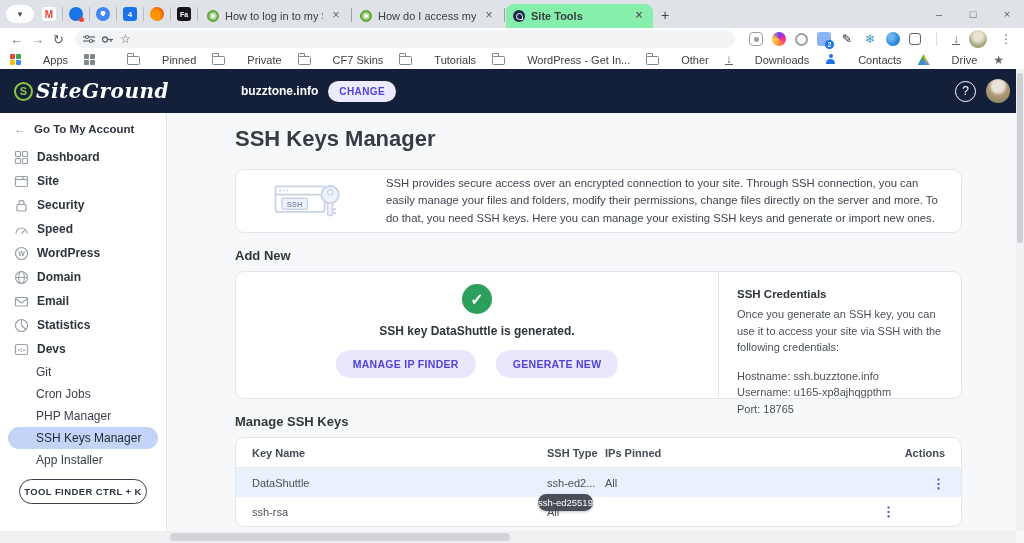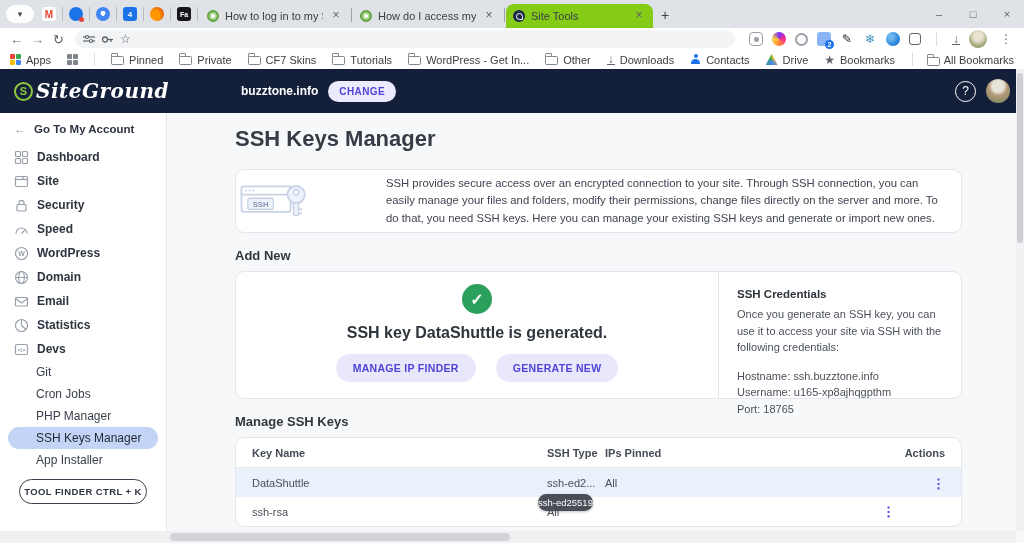--- a/index.html
+++ b/index.html
@@ -14,21 +14,21 @@
   .pi { width:14px; height:14px; display:flex; align-items:center; justify-content:center; font-size:10px; font-weight:bold; border-radius:3px; position:relative; }
   .pi.gmail { color:#ea4335; background:#fff; }
   .pi.chat { background:#1a73e8; border-radius:50%; }
   .pi.chat::after { content:""; position:absolute; right:-1px; bottom:-1px; width:5px; height:5px; background:#ea4335; border-radius:50%; }
   .pi.cloud { background:radial-gradient(circle at 50% 45%, #fff 22%, #4285f4 26%); border-radius:50%; }
   .pi.cal { background:#1a73e8; color:#fff; font-size:8px; border-radius:3px; }
   .pi.flame { background:radial-gradient(circle at 35% 60%, #ff9500 40%, #e8590c 75%); border-radius:50%; }
   .pi.dark { background:#17171b; color:#fff; font-size:7px; }
   .tab { height:24px; margin-top:4px; display:flex; align-items:center; gap:6px; padding:0 7px; width:147px; border-radius:8px 8px 0 0; color:#3c4043; }
   .tab.inactive { width:150px; }
-  .tab.active { background:#84cc16; }
+  .tab.active { background:#86efac;font-weight:bold; }
   .tab .fav { width:12px; height:12px; border-radius:50%; flex:none; }
   .fav.sgkb { background:radial-gradient(circle at 50% 50%, #fff 25%, #6fb548 32%, #fff 45%, #6fb548 52%); border:1px solid #5a9a3c; }
   .fav.tools { background:#1d2b4a; position:relative; }
   .fav.tools::after { content:""; position:absolute; left:3px; top:3px; width:5px; height:5px; border:1.5px solid #fff; border-radius:50% 50% 0 50%; }
   .tab-title { font-size:11px; white-space:nowrap; overflow:hidden; flex:1; min-width:0; }
   .tab-close { font-size:12px; color:#5f6368; flex:none; width:14px; height:14px; line-height:13px; text-align:center; border-radius:50%; }
   .tsep { width:1px; height:14px; background:#9fa3a9; margin:2px 1px 0; }
   .newtab { width:24px; height:24px; margin-top:3px; text-align:center; line-height:22px; font-size:14px; color:#3c4043; }
   .winctl { margin-left:auto; display:flex; height:28px; }
   .winctl span { width:34px; height:28px; display:flex; align-items:center; justify-content:center; color:#5f6368; font-size:11px; }
@@ -54,21 +54,21 @@
   .ext.snow { color:#3a8fb5; font-size:12px; }
   .ext.swirl { border-radius:50%; background:radial-gradient(circle at 35% 35%, #6cb5f0 20%, #1b7fd4 70%); }
   .ext.box { border:1.5px solid #5f6368; border-radius:3px; width:12px; height:12px; }
   .vdiv { width:1px; height:14px; background:#dadce0; margin:0 6px; }
   .dlico { font-size:12px; color:#5f6368; border-bottom:1.5px solid #5f6368; line-height:10px; padding:0 1px; }
   .avatar-sm { width:18px; height:18px; border-radius:50%; background:radial-gradient(circle at 50% 35%, #e9e2d0 30%, #9aa06e 70%, #5c6b4a 100%); }
   .kebab { font-size:12px; color:#5f6368; padding:0 4px; }
 
   
   .bookbar { position:absolute; left:0; top:50px; width:1024px; height:19px; background:#fff; display:flex; align-items:center; padding:0 10px; gap:16px; font-size:11px; color:#3c4043; }
-  .bm { display:flex; align-items:center; gap:5px; white-space:nowrap; }
+  .bm { display:flex; align-items:center; gap:22px; white-space:nowrap; }
   .appsgrid { width:11px; height:11px; display:grid; grid-template-columns:1fr 1fr; gap:1px; }
   .appsgrid i { border-radius:1px; }
   .appsgrid i:nth-child(1){background:#ea4335}.appsgrid i:nth-child(2){background:#34a853}
   .appsgrid i:nth-child(3){background:#fbbc04}.appsgrid i:nth-child(4){background:#4285f4}
   .graygrid { width:11px; height:11px; display:grid; grid-template-columns:1fr 1fr; gap:1px; }
   .graygrid i { background:#80868b; border-radius:1px; }
   .fold { width:13px; height:9px; border:1.2px solid #80868b; border-radius:1.5px; position:relative; margin-top:2px; }
   .fold::before { content:""; position:absolute; left:-1px; top:-4px; width:5px; height:2.5px; border:1.2px solid #80868b; border-bottom:none; border-radius:1.5px 1.5px 0 0; }
   .bsep { width:1px; height:13px; background:#dadce0; }
   .person { width:11px; height:11px; position:relative; }
@@ -95,27 +95,27 @@
   .backarrow { color:#9ba1ac; font-size:12px; }
   .sicon { width:15px; height:15px; flex:none; }
   .sub { height:22px; display:flex; align-items:center; padding-left:36px; font-size:12px; color:#3a404c; font-weight:normal; }
   .sub.active { background:#c4d4f6; border-radius:13px; margin:0 8px; padding-left:28px; color:#242b38; }
   .toolfinder { display:block; margin:8px auto 0; width:128px; height:25px; border:1.5px solid #3a404d; border-radius:13px; background:#fff; font-size:9.5px; font-weight:bold; letter-spacing:0.4px; color:#2e3440; font-family:"Liberation Sans", sans-serif; }
 
   .content { flex:1; background:#f7f8f9; padding:13px 62px 0 68px; overflow:hidden; }
   .h1 { font-size:22px; font-weight:bold; color:#363b45; }
   .card { background:#fff; border:1px solid #e4e6ea; border-radius:9px; }
   .desccard { margin-top:17px; height:64px; display:flex; align-items:center; }
-  .descicon { width:150px; display:flex; justify-content:flex-start; flex:none; }
+  .descicon { width:150px; display:flex; justify-content:center; flex:none; }
   .desctext { font-size:11.3px; line-height:1.55; color:#3f4450; padding-right:22px; }
   .secthead { margin-top:15px; font-size:13px; font-weight:bold; color:#32373f; }
   .gencard { margin-top:8px; height:128px; display:flex; }
   .genleft { flex:1; display:flex; flex-direction:column; align-items:center; }
   .checkcircle { width:30px; height:30px; border-radius:50%; background:#2aa05c; color:#fff; font-size:16px; font-weight:bold; display:flex; align-items:center; justify-content:center; margin-top:12px; }
-  .genmsg { margin-top:10px; font-size:16px; font-weight:bold; color:#2f353d; }
+  .genmsg { margin-top:10px; font-size:12px; font-weight:bold; color:#2f353d; }
   .genbtns { margin-top:12px; display:flex; gap:20px; }
   .pillbtn { background:#e9e7fc; color:#4f43d8; border:none; border-radius:14px; font-size:10.5px; font-weight:bold; letter-spacing:0.3px; padding:8px 17px; font-family:"Liberation Sans", sans-serif; }
   .genright { width:243px; border-left:1px solid #e4e6ea; padding:16px 18px; flex:none; }
   .credtitle { font-size:11.5px; font-weight:bold; color:#2f353d; }
   .credtext { font-size:11px; line-height:1.5; color:#4a505a; margin-top:6px; }
   .credline { font-size:11px; line-height:1.5; color:#4a505a; }
   .credlines { margin-top:12px; }
 
   .tablecard { margin-top:8px; position:relative; }
   .trow { display:grid; grid-template-columns:295px 58px 1fr 50px; padding:0 16px; align-items:center; height:29px; font-size:11px; color:#4a505a; }

